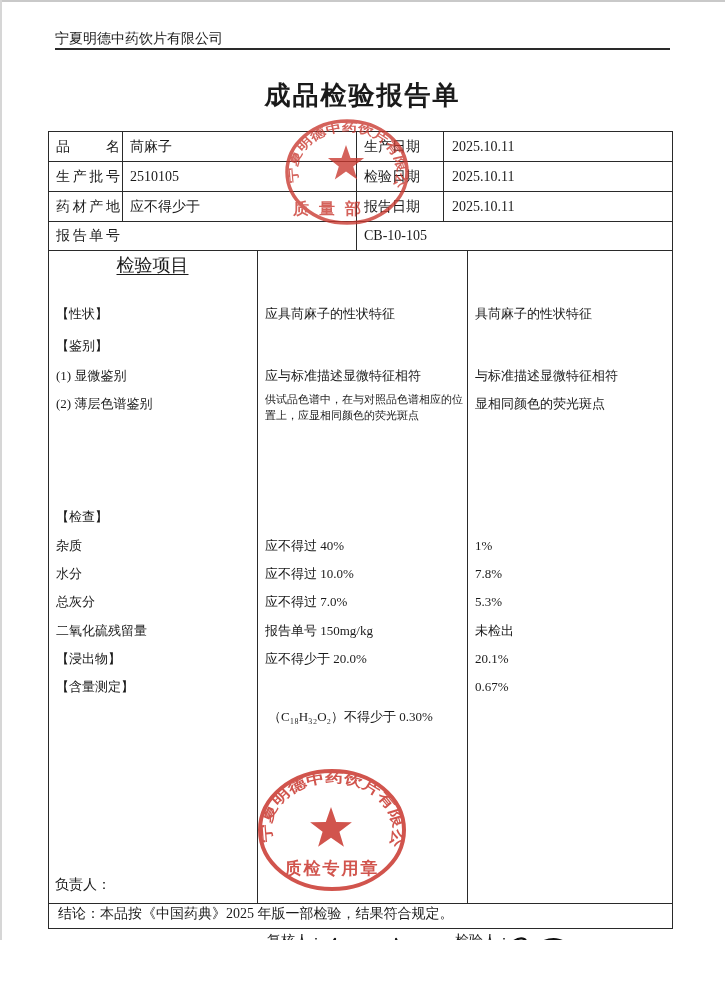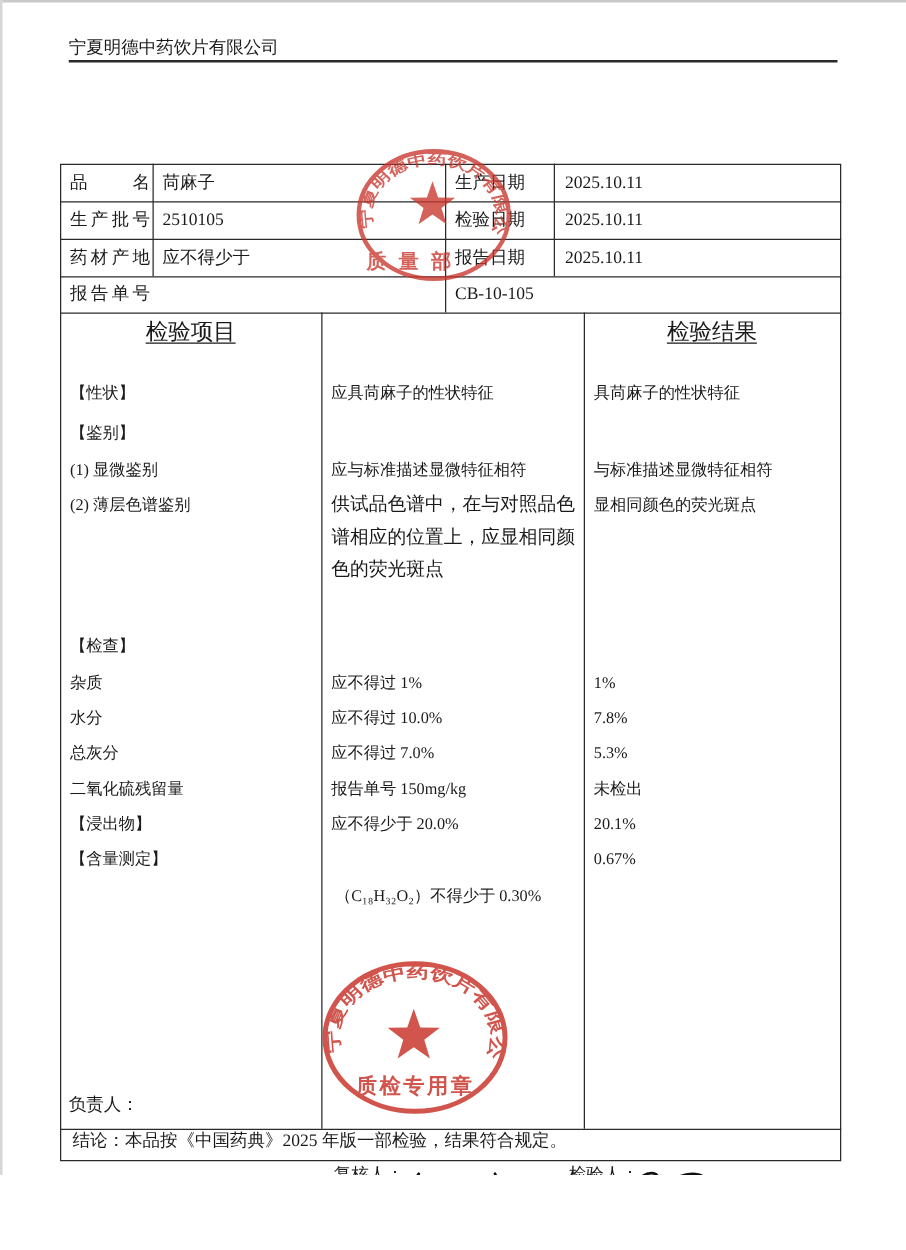--- a/index.html
+++ b/index.html
@@ -6,37 +6,38 @@
   html,body{background:#ffffff}
   .page{position:relative;width:725px;height:940px;background:#fff;overflow:hidden;
         font-family:"Liberation Serif","DejaVu Serif",serif;color:#1a1a1a}
   .t{position:absolute;white-space:nowrap;font-size:13px;line-height:16px}
   .t14{font-size:14px}
   .hline{position:absolute;background:#2a2a2a;height:1px}
   .vline{position:absolute;background:#2a2a2a;width:1px}
   .jlabel{display:inline-block;width:64px;text-align:justify;text-align-last:justify}
   .colhead{position:absolute;text-align:center;font-size:18px}
   .colhead span{text-decoration:underline;text-underline-offset:3px}
-  .wrapcell{position:absolute;white-space:normal;font-size:15px;line-height:26px;width:198px}
+  .wrapcell{position:absolute;white-space:normal;font-size:11px;line-height:16px;width:198px}
   .stamp{position:absolute;pointer-events:none}
   .sig{position:absolute}
   .sig path{fill:none;stroke:#111;stroke-width:2.2;stroke-linecap:round;stroke-linejoin:round}
   .edge-top{position:absolute;left:0;top:0;width:725px;height:2px;background:#c9c9c9}
   .edge-left{position:absolute;left:0;top:0;width:2px;height:1000px;background:#d6d6d6}
 </style>
 </head>
 <body>
 
 <div class="page">
   <div class="edge-top"></div>
   <div class="edge-left"></div>
 
   <div class="t t14" style="left:55px;top:31px">宁夏明德中药饮片有限公司</div>
   <div class="hline" style="left:55px;top:48px;width:615px;height:2px"></div>
 
+  <div class="t" style="left:0;top:80px;width:725px;text-align:center;font-size:26px;font-weight:bold;letter-spacing:2px;line-height:32px">成品检验报告单</div>
 
   <div style="position:absolute;left:48px;top:131px;width:625px;height:798px;border:1px solid #2a2a2a"></div>
   <div class="hline" style="left:48px;top:161px;width:625px"></div>
   <div class="hline" style="left:48px;top:191px;width:625px"></div>
   <div class="hline" style="left:48px;top:221px;width:625px"></div>
   <div class="hline" style="left:48px;top:250px;width:625px"></div>
   <div class="hline" style="left:48px;top:903px;width:625px"></div>
   <div class="vline" style="left:122px;top:131px;height:90px"></div>
   <div class="vline" style="left:356px;top:131px;height:119px"></div>
   <div class="vline" style="left:443px;top:131px;height:90px"></div>
@@ -55,40 +56,39 @@
 
   <div class="t t14" style="left:56px;top:199px"><span class="jlabel">药材产地</span></div>
   <div class="t t14" style="left:130px;top:199px">应不得少于</div>
   <div class="t t14" style="left:364px;top:199px">报告日期</div>
   <div class="t t14" style="left:452px;top:199px">2025.10.11</div>
 
   <div class="t t14" style="left:56px;top:228px"><span class="jlabel">报告单号</span></div>
   <div class="t t14" style="left:364px;top:228px">CB-10-105</div>
 
   <div class="colhead" style="left:48px;top:253px;width:209px"><span>检验项目</span></div>
-  <div class="colhead" style="left:467px;top:253px;width:205px"><span>检验结果</span></div>
 
   <div class="t" style="left:56px;top:306px">【性状】</div>
   <div class="t" style="left:265px;top:306px">应具苘麻子的性状特征</div>
   <div class="t" style="left:475px;top:306px">具苘麻子的性状特征</div>
 
   <div class="t" style="left:56px;top:338px">【鉴别】</div>
 
   <div class="t" style="left:56px;top:368px">(1) 显微鉴别</div>
   <div class="t" style="left:265px;top:368px">应与标准描述显微特征相符</div>
   <div class="t" style="left:475px;top:368px">与标准描述显微特征相符</div>
 
   <div class="t" style="left:56px;top:396px">(2) 薄层色谱鉴别</div>
   <div class="wrapcell" style="left:265px;top:391px">供试品色谱中，在与对照品色谱相应的位置上，应显相同颜色的荧光斑点</div>
   <div class="t" style="left:475px;top:396px">显相同颜色的荧光斑点</div>
 
   <div class="t" style="left:56px;top:509px">【检查】</div>
 
   <div class="t" style="left:56px;top:538px">杂质</div>
-  <div class="t" style="left:265px;top:538px">应不得过 1%</div>
+  <div class="t" style="left:265px;top:538px">应不得过 40%</div>
   <div class="t" style="left:475px;top:538px">1%</div>
 
   <div class="t" style="left:56px;top:566px">水分</div>
   <div class="t" style="left:265px;top:566px">应不得过 10.0%</div>
   <div class="t" style="left:475px;top:566px">7.8%</div>
 
   <div class="t" style="left:56px;top:594px">总灰分</div>
   <div class="t" style="left:265px;top:594px">应不得过 7.0%</div>
   <div class="t" style="left:475px;top:594px">5.3%</div>
 

